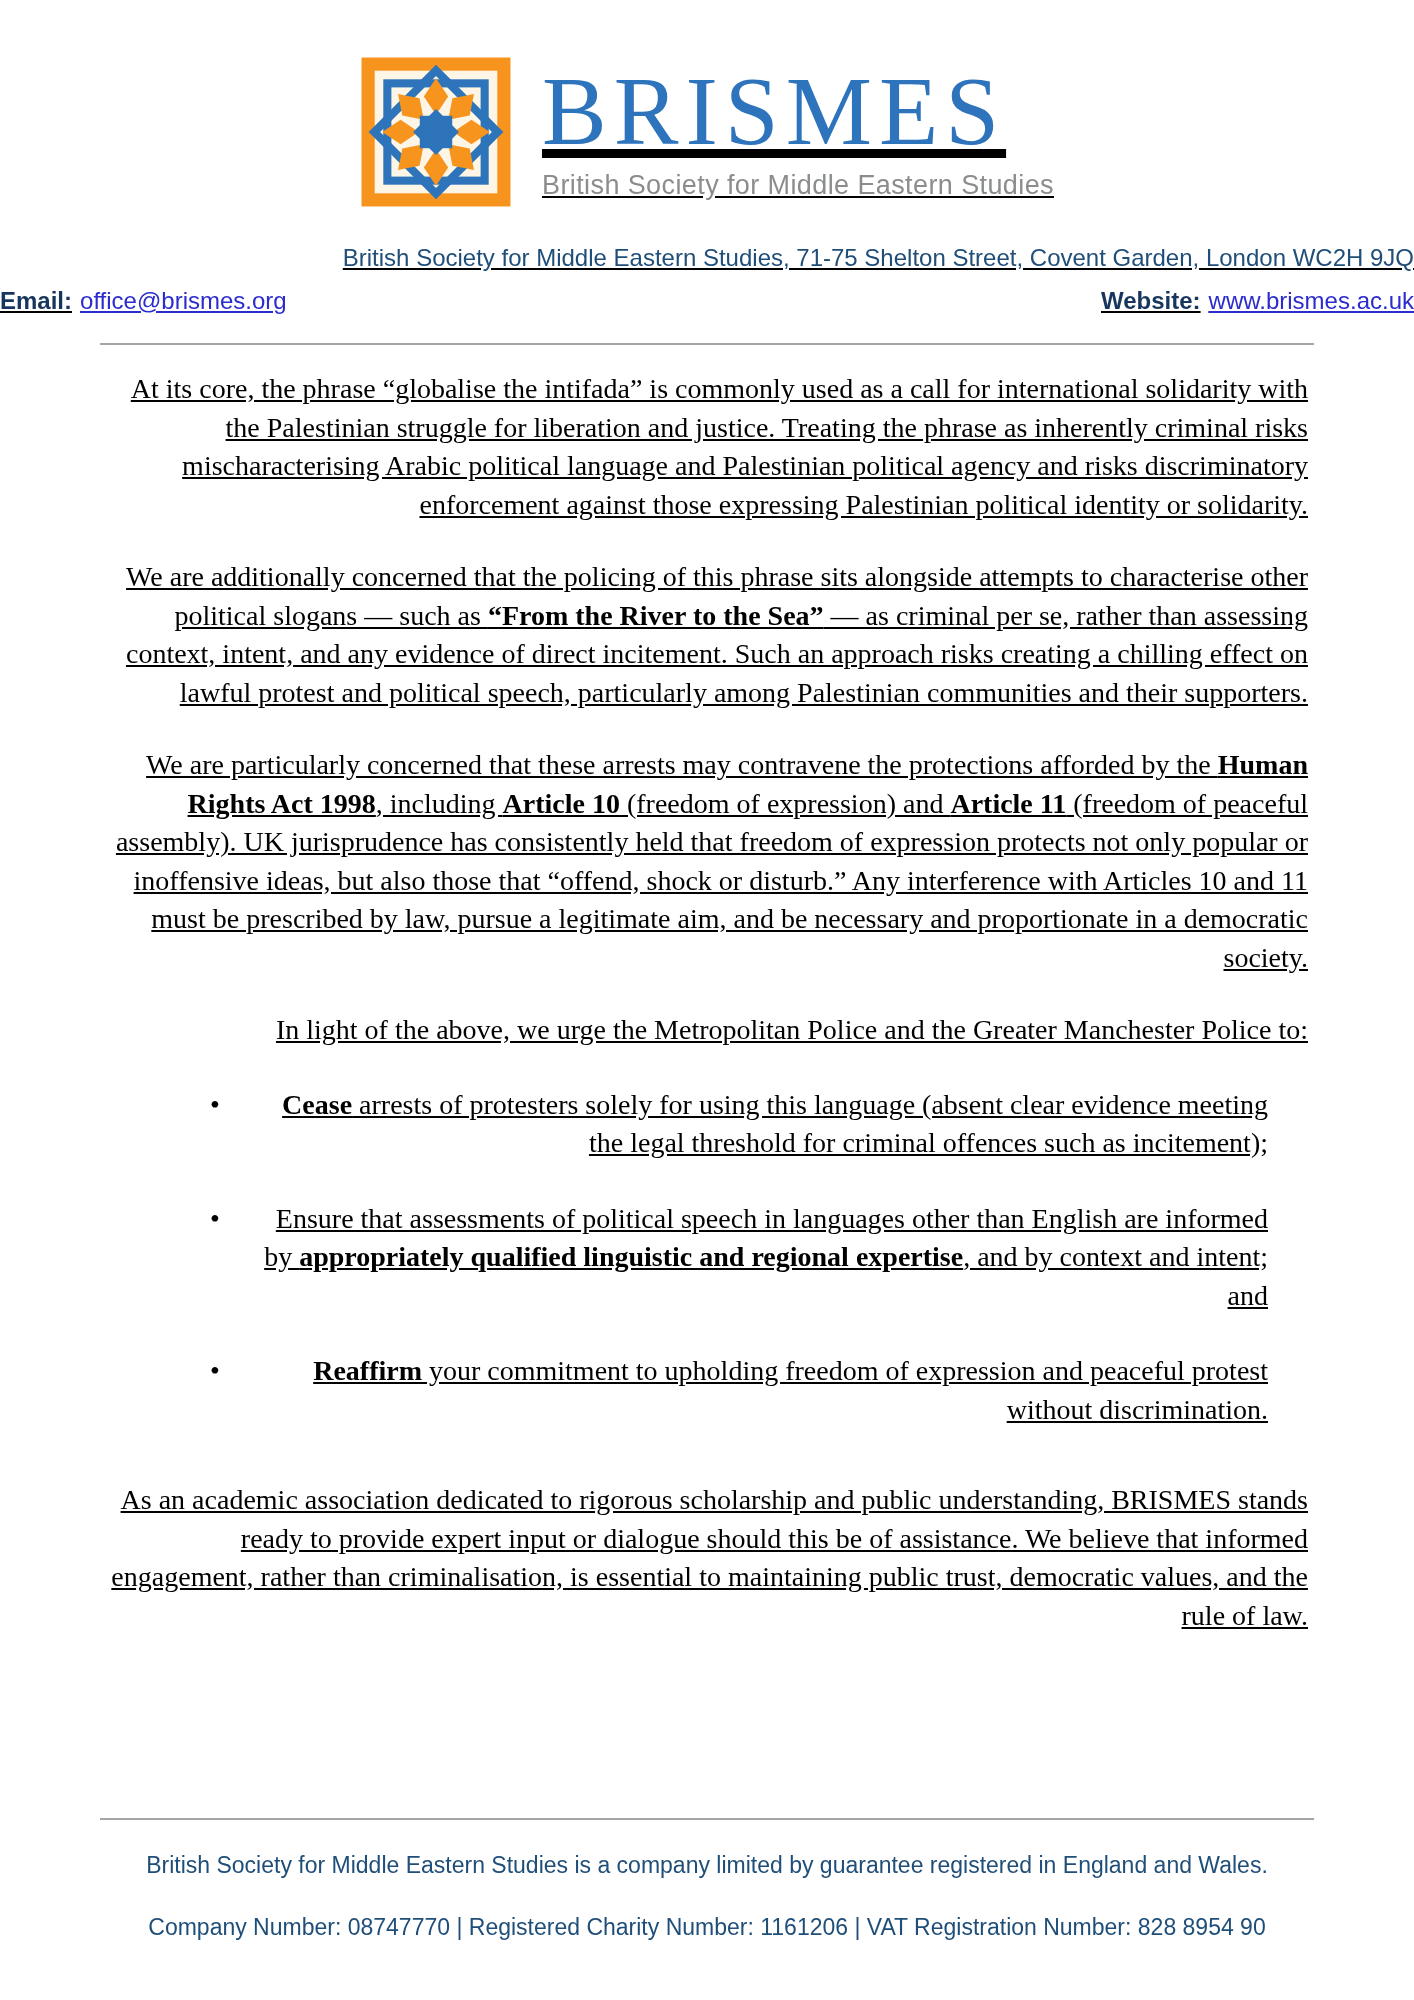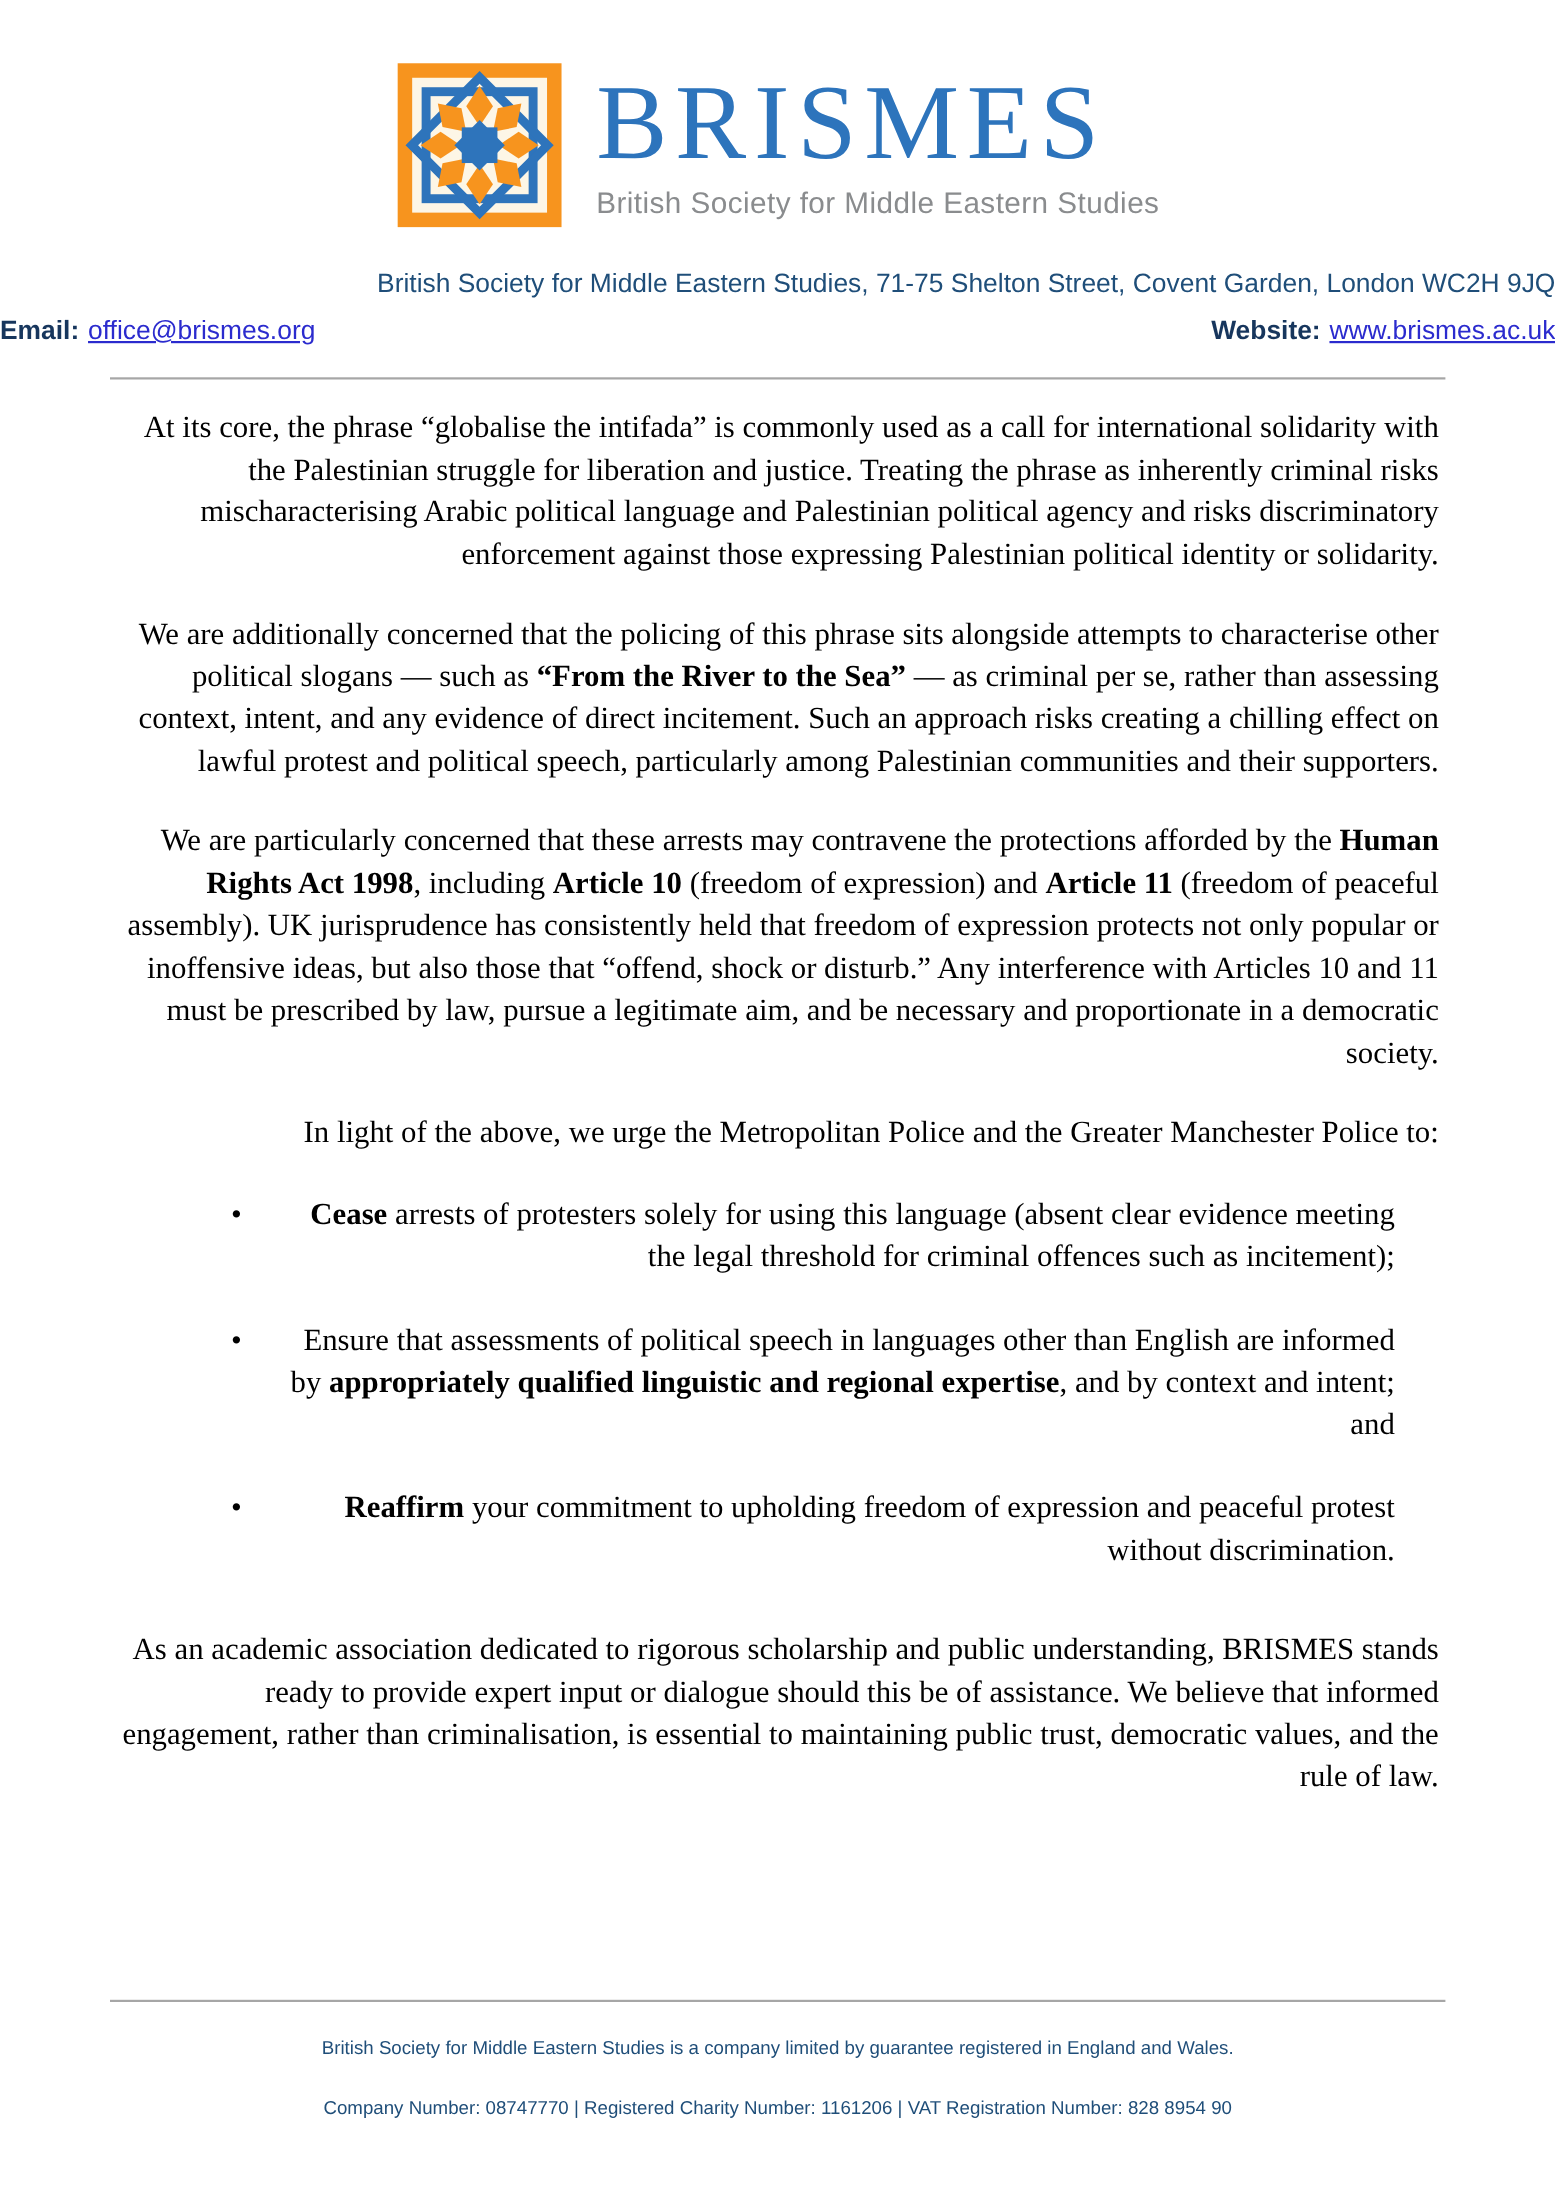--- a/index.html
+++ b/index.html
@@ -7,20 +7,21 @@
 
   .page {
     position: relative;
     width: 1414px;
     height: 2000px;
     margin: 0 auto;
     background: #ffffff;
     font-family: "Liberation Serif", serif;
     color: #000000;
     overflow: hidden;
+    text-decoration: underline;
   }
 
   
   .header { padding-top: 56px; }
 
   .logo-row {
     display: flex;
     justify-content: center;
     align-items: center;
     gap: 30px;
@@ -101,21 +102,21 @@
   }
   p.closing { margin-top: 52px; }
 
   
   .footer {
     position: absolute;
     left: 0; right: 0;
     top: 1818px;
     font-family: "Liberation Sans", sans-serif;
     color: #1F4E79;
-    font-size: 17px;
+    font-size: 23px;
     text-align: center;
   }
   .footer .divider { margin-top: 0; }
   .footer-line1 { margin-top: 32px; }
   .footer-line2 { margin-top: 35px; }
 </style>
 </head>
 <body>
 
 <div class="page">

